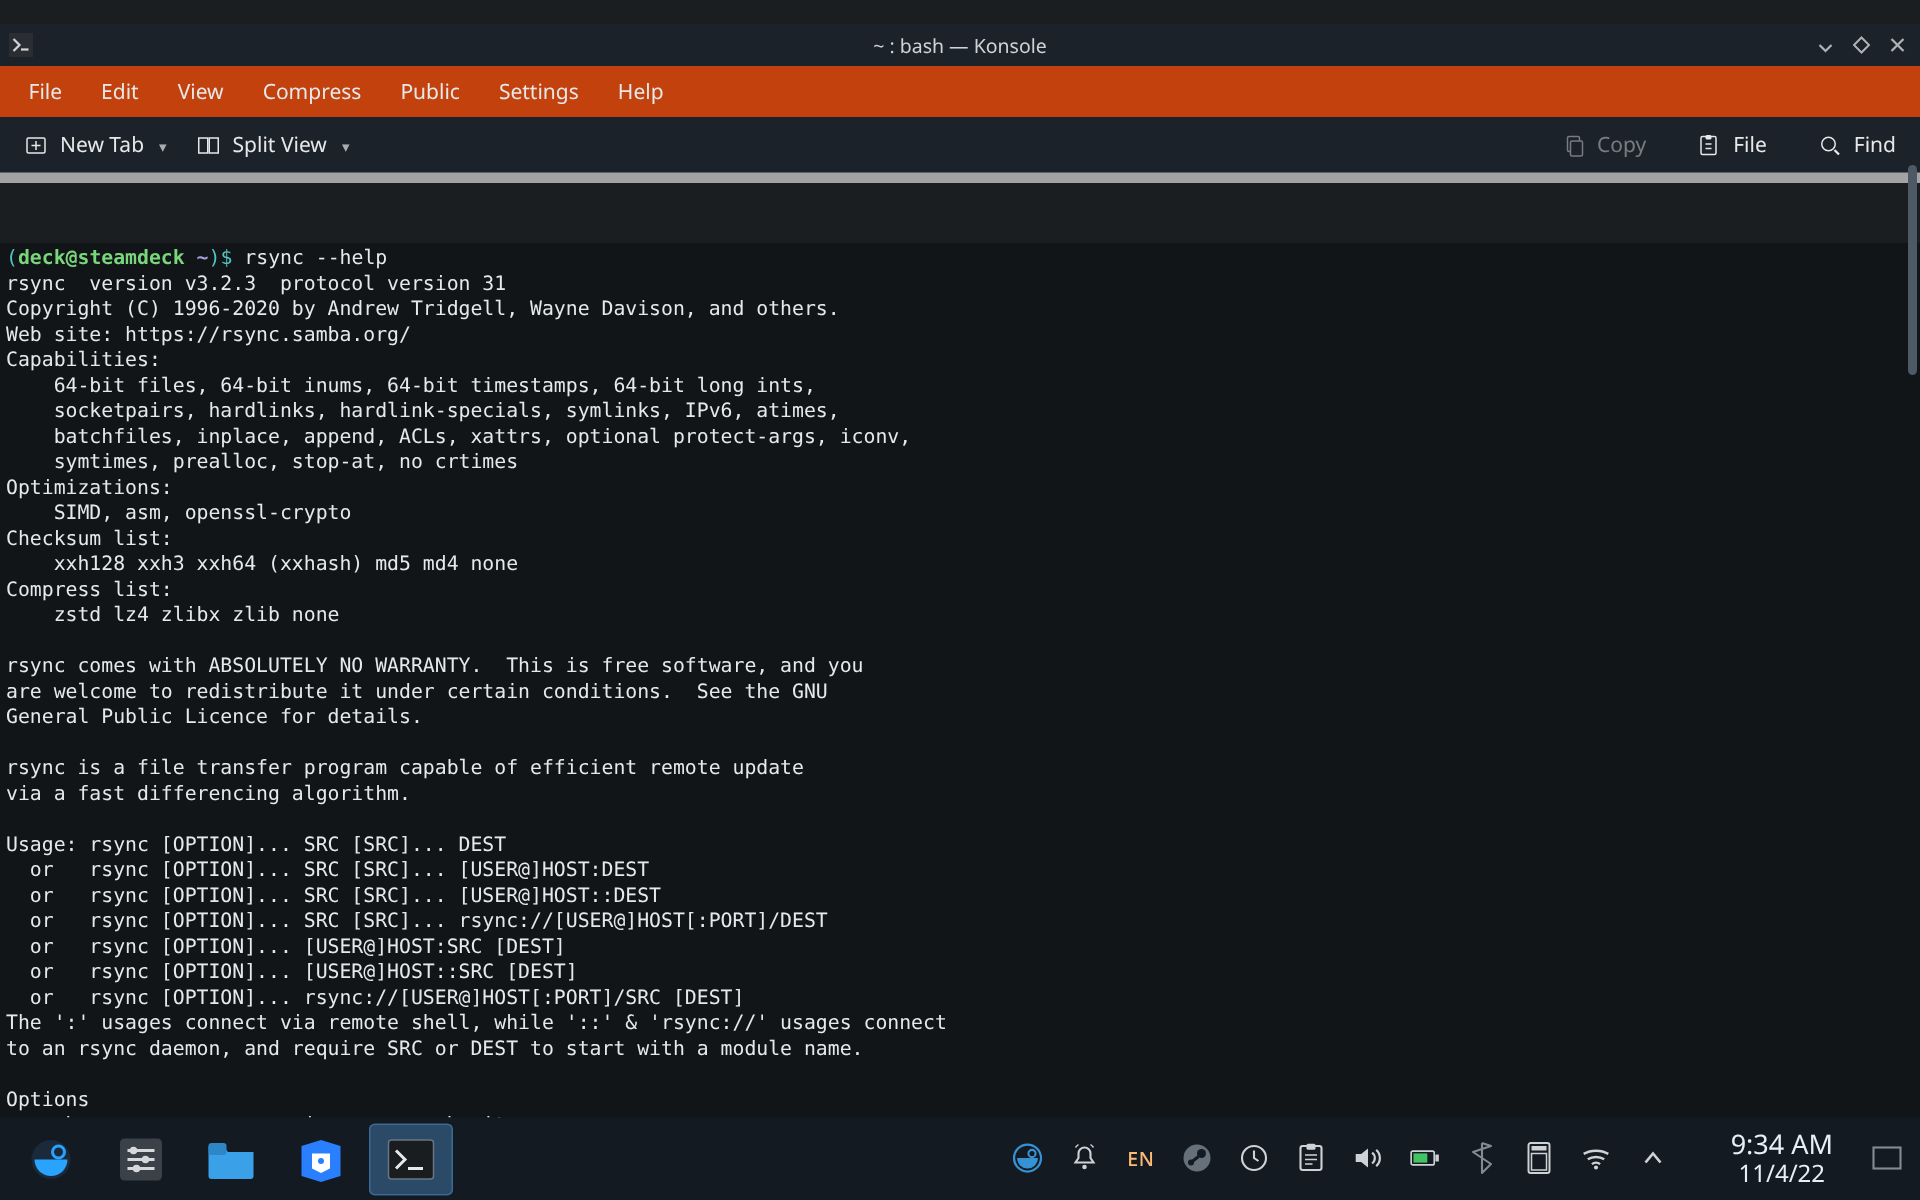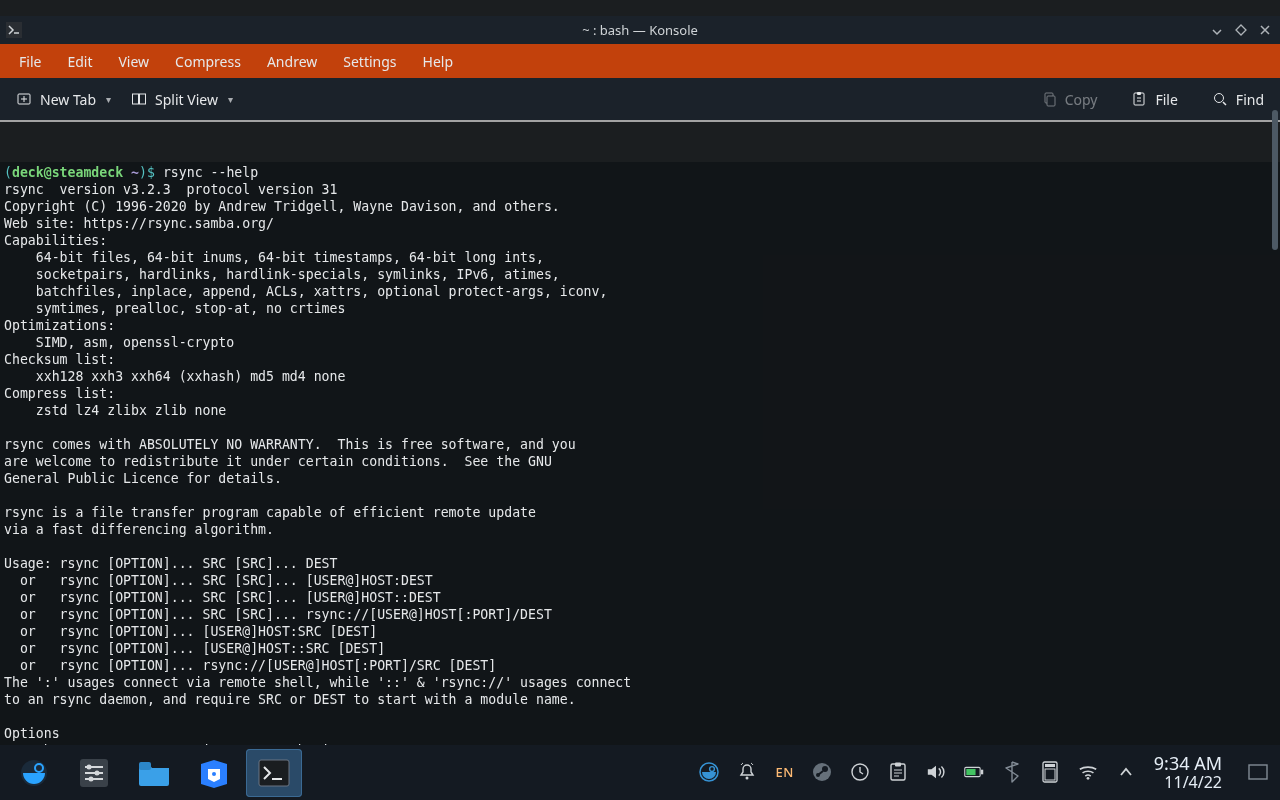--- a/index.html
+++ b/index.html
@@ -5,42 +5,42 @@
 * { margin: 0; padding: 0; box-sizing: border-box; }
 html, body { width: 1280px; height: 800px; overflow: hidden; font-family: "Noto Sans", "Segoe UI", sans-serif; background: #0a1520; }
 .window { width: 1280px; height: 745px; background: #1b1e20; display: flex; flex-direction: column; position: relative; }
 .titlebar { height: 28px; background: #1b222a; display: flex; align-items: center; position: relative; margin-top: 16px; }
 .titlebar-icon { width: 20px; height: 20px; margin-left: 4px; display: flex; align-items: center; justify-content: center; }
 .titlebar-title { position: absolute; left: 0; right: 0; text-align: center; color: #cfd3d6; font-size: 13px; pointer-events: none; }
 .titlebar-controls { margin-left: auto; display: flex; gap: 2px; padding-right: 4px; }
 .titlebar-controls span { width: 22px; height: 22px; display: flex; align-items: center; justify-content: center; color: #aeb3b8; cursor: pointer; }
 .menubar { height: 34px; display: flex; align-items: center; padding: 0 6px; gap: 0; color: #e6e8ea; font-size: 14px; background: #c2410c; }
 .menubar .menu-item { padding: 6px 13px; cursor: pointer; }
-.toolbar { height: 44px; display: flex; align-items: center; padding: 0 6px; background: #1b222a; border-bottom: 2px solid #a3a3a3; }
+.toolbar { height: 44px; display: flex; align-items: center; padding: 0 6px; background: #1b222a; border-bottom: 7px solid #a3a3a3; }
 .tool-btn { display: flex; align-items: center; gap: 8px; padding: 6px 10px; color: #e6e8ea; font-size: 14px; cursor: pointer; border-radius: 3px; }
 .tool-btn .chev { font-size: 10px; opacity: .7; margin-left: 2px; }
 .toolbar-right { margin-left: auto; display: flex; gap: 14px; }
 .toolbar-right .tool-btn.copy { opacity: .45; }
 .terminal { flex: 1; background: rgba(10,14,18,0.55); color: #e6e8ea; font-family: "DejaVu Sans Mono","Liberation Mono",monospace; font-size: 13.2px; line-height: 17px; padding: 2px 4px 4px 4px; white-space: pre; overflow: hidden; position: relative; letter-spacing: 0px; margin-top: 40px; }
 .terminal::before { content: ""; position: absolute; inset: 0; background: radial-gradient(1200px 600px at 60% 40%, #182534 0%, #0a1520 70%); z-index: -1; }
 .scrollbar { position: absolute; right: 0; top: 110px; width: 10px; height: 630px; background: transparent; }
 .scrollbar-thumb { position: absolute; right: 2px; top: 0; width: 6px; height: 140px; background: #4d5964; border-radius: 3px; }
 .prompt-paren { color: #55c2c2; }
 .prompt-userhost { color: #7ad67a; font-weight: bold; }
 .prompt-path { color: #a99bd6; font-weight: bold; }
 .prompt-dollar { color: #55c2c2; }
 .taskbar { position: absolute; bottom: 0; left: 0; width: 1280px; height: 55px; background: #141a22; display: flex; align-items: center; padding: 0 6px; }
 .task-launchers { display: flex; align-items: center; gap: 4px; height: 100%; }
 .task-item { width: 56px; height: 48px; display: flex; align-items: center; justify-content: center; border-radius: 4px; position: relative; }
 .task-item.active { background: #2a4a68; box-shadow: 0 0 0 1px #3b6a94 inset; }
 .task-spacer { flex: 1; }
 .task-tray { display: flex; align-items: center; gap: 18px; padding-right: 6px; color: #e3e7ea; }
 .tray-icon { width: 20px; height: 20px; display: flex; align-items: center; justify-content: center; opacity: .9; }
 .tray-lang { font-size: 13px; color: #fdba74; font-weight: 500; letter-spacing: .5px; }
-.clock { text-align: right; line-height: 1.1; font-size: 18px; color: #e6eef6; }
+.clock { text-align: center; line-height: 1.1; font-size: 18px; color: #e6eef6; margin-left: 24px; }
 .clock .date { font-size: 16px; }
 svg { display: block; }
 </style>
 </head>
 <body>
 
 <div class="window">
   <div class="titlebar">
     <span class="titlebar-icon">
       <svg width="16" height="16" viewBox="0 0 16 16">
@@ -67,21 +67,21 @@
           </svg>
         </span>
     </div>
   </div>
 
   <div class="menubar">
     <div class="menu-item">File</div>
     <div class="menu-item">Edit</div>
     <div class="menu-item">View</div>
     <div class="menu-item">Compress</div>
-    <div class="menu-item">Andrew</div>
+    <div class="menu-item">Public</div>
     <div class="menu-item">Settings</div>
     <div class="menu-item">Help</div>
   </div>
 
   <div class="toolbar">
     <div class="tool-btn">
       <span>
           <svg width="16" height="16" viewBox="0 0 16 16">
             <rect x="2" y="3" width="12" height="10" rx="1" stroke="#e6e8ea" fill="none"></rect>
             <path d="M8 5 V11 M5 8 H11" stroke="#e6e8ea"></path>

